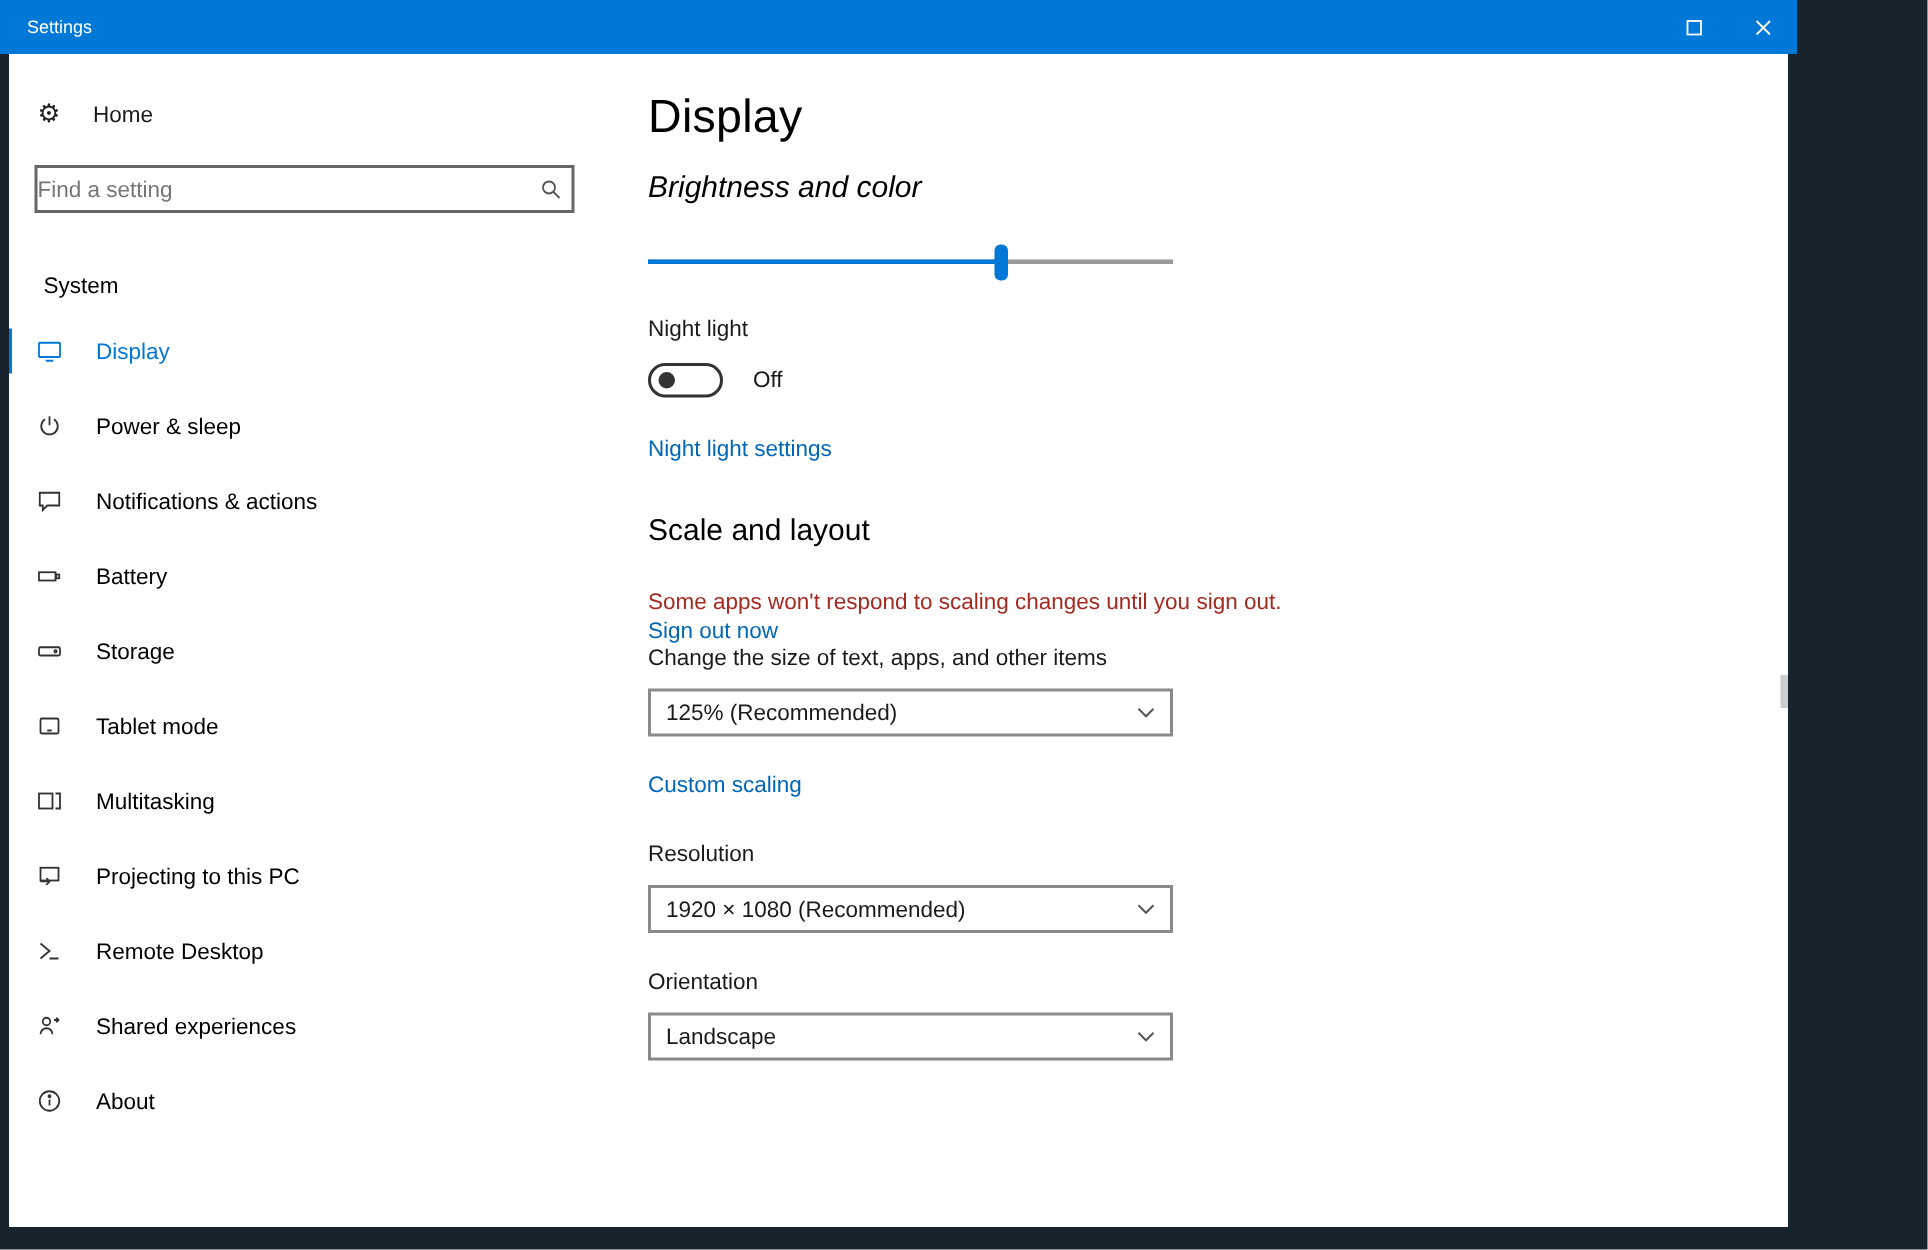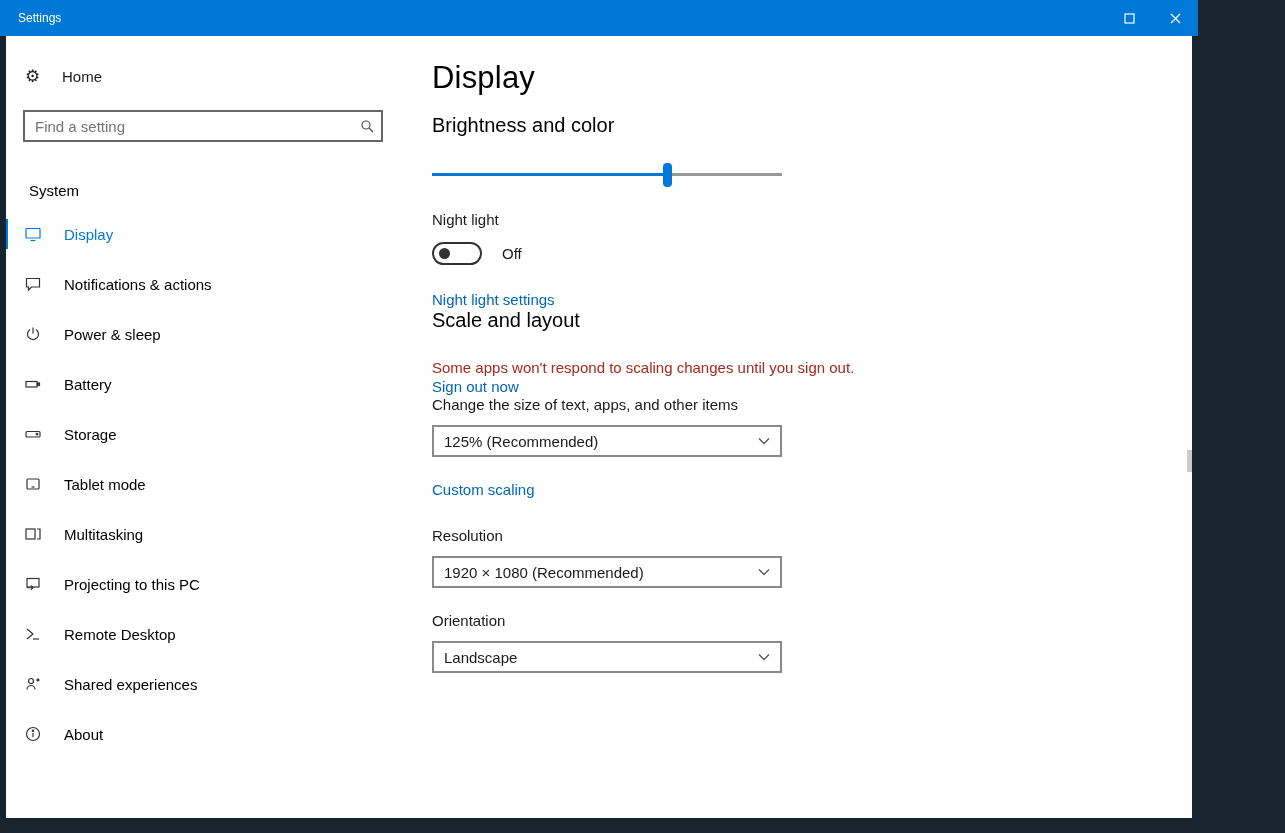--- a/index.html
+++ b/index.html
@@ -38,21 +38,21 @@
     font-size:15px; cursor:pointer;
   }
   .home-row .gear { font-size:17px; width:16px; margin-right:21px; color:#222; }
   .search-box {
     margin:14px 0 0 17px; width:360px; height:32px;
     border:2px solid #666; background:#fff;
     display:flex; align-items:center; position:relative;
   }
   .search-box input {
     border:none; outline:none; flex:1; height:100%;
-    font-size:15px; padding-left:10px; color:#7f1d1d;
+    font-size:15px; color:#7f1d1d;
     font-family:inherit; background:transparent;
   }
   .search-box .mag { width:28px; display:flex; justify-content:center; }
   .side-section { margin:40px 0 10px 23px; font-size:15px; color:#000; }
   .side-list { margin-top:8px; }
   .side-item {
     display:flex; align-items:center; height:50px; padding-left:19px;
     font-size:15px; color:#000; cursor:pointer; position:relative;
   }
   .side-item .icon { width:16px; height:16px; margin-right:23px; display:flex; align-items:center; justify-content:center; }
@@ -65,21 +65,21 @@
   .side-item.selected svg { stroke:var(--accent,#0078d7); }
 
   
   .main { flex:1; padding:24px 0 0 18px; position:relative; }
   .page-title { font-size:31px; font-weight:300; color:#000; letter-spacing:0.2px; }
   .h2 { font-size:20px; font-weight:400; color:#000; }
   .label { font-size:15px; color:#1a1a1a; }
   .link { font-size:15px; color:var(--link,#0067b8); cursor:pointer; display:inline-block; }
   .warning { font-size:15px; color:var(--warning,#a42a21); }
 
-  .sec-brightness-h { margin-top:18px; }
+  .sec-brightness-h { margin-top:18px;font-style:italic; }
   .lbl-brightness { margin-top:28px; }
 
   .slider { margin-top:26px; width:350px; height:24px; position:relative; cursor:pointer; }
   .slider-track {
     position:absolute; top:10px; left:0; width:100%; height:3px; background:#999;
   }
   .slider-fill {
     position:absolute; top:10px; left:0; height:3px; background:var(--accent,#0078d7);
   }
   .slider-thumb {
@@ -93,21 +93,21 @@
     width:50px; height:23px; border:2px solid #333; border-radius:12px;
     position:relative; cursor:pointer; background:#fff;
   }
   .toggle-knob {
     position:absolute; left:5px; top:4px; width:11px; height:11px;
     border-radius:50%; background:#333;
   }
   .toggle-state { margin-left:20px; font-size:15px; }
   .link-nightlight { margin-top:26px; }
 
-  .sec-scale-h { }
+  .sec-scale-h { margin-top:34px; }
   .warning-line { margin-top:27px; }
   .link-signout { margin-top:2px; }
   .lbl-size { }
 
   .dropdown {
     margin-top:12px; width:350px; height:32px; border:2px solid #8a8a8a;
     background:#fff; display:flex; align-items:center; cursor:pointer;
   }
   .dropdown-value { flex:1; font-size:15px; padding-left:10px; color:#1a1a1a; }
   .dropdown-chevron { width:32px; display:flex; justify-content:center; }
@@ -175,34 +175,34 @@
                 <rect x="1" y="2.5" width="14" height="9.5" rx="0.5"></rect>
                 <path d="M5.5 14.5 h5"></path>
               </svg>
           </span>
           <span>Display</span>
         </div>
 
         <div class="side-item">
           <span class="icon">
             <svg width="16" height="16" viewBox="0 0 16 16">
-                <path d="M1.5 2.5 h13 v8.5 h-8 l-3 3 v-3 h-2 z"></path>
-              </svg>
-          </span>
-          <span>Notifications &amp; actions</span>
-        </div>
-
-        <div class="side-item">
-          <span class="icon">
-            <svg width="16" height="16" viewBox="0 0 16 16">
                 <path d="M8 1.5 v6"></path>
                 <path d="M5 3.5 a5.5 5.5 0 1 0 6 0"></path>
               </svg>
           </span>
           <span>Power &amp; sleep</span>
+        </div>
+
+        <div class="side-item">
+          <span class="icon">
+            <svg width="16" height="16" viewBox="0 0 16 16">
+                <path d="M1.5 2.5 h13 v8.5 h-8 l-3 3 v-3 h-2 z"></path>
+              </svg>
+          </span>
+          <span>Notifications &amp; actions</span>
         </div>
 
         <div class="side-item">
           <span class="icon">
             <svg width="16" height="16" viewBox="0 0 16 16">
                 <rect x="1" y="5.5" width="11" height="5.5"></rect>
                 <rect x="12.5" y="7" width="2" height="2.5"></rect>
               </svg>
           </span>
           <span>Battery</span>

